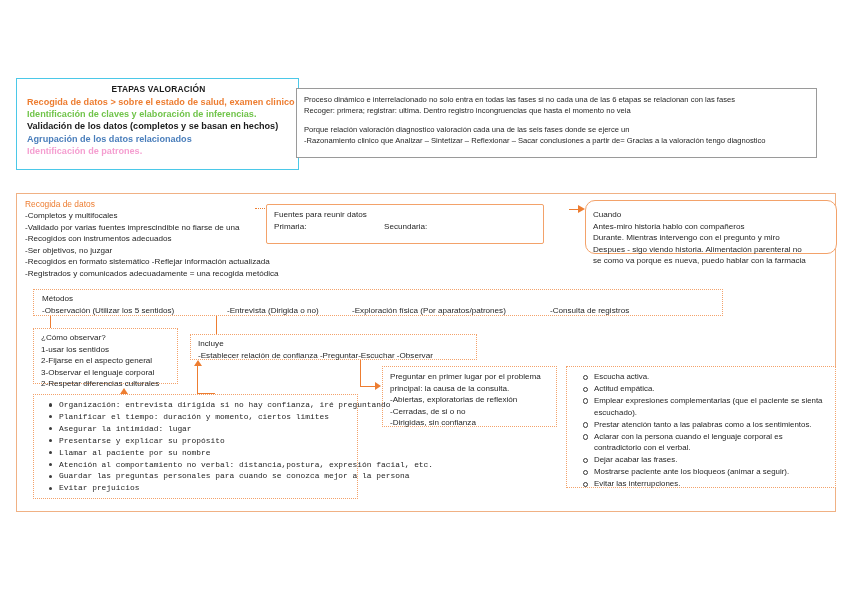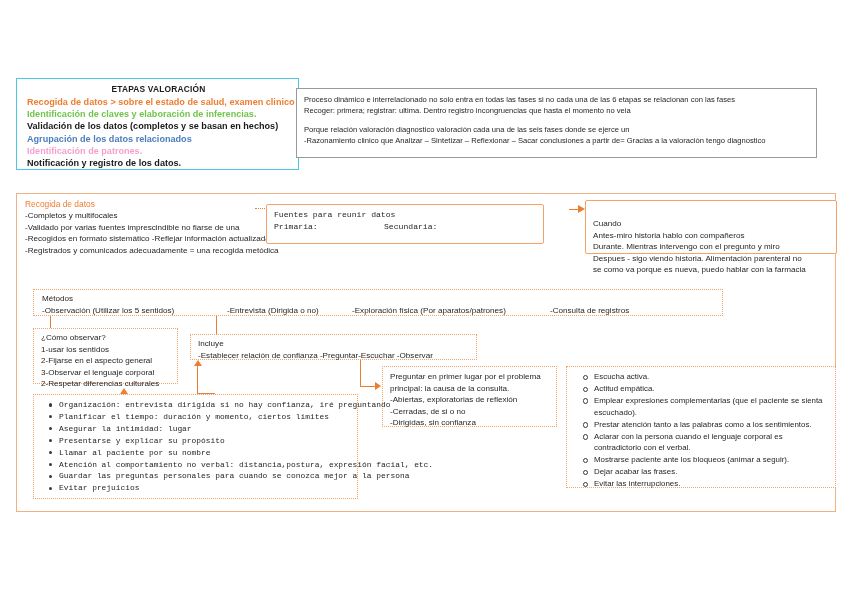--- a/index.html
+++ b/index.html
@@ -53,23 +53,23 @@
   #recogida{position:absolute;left:8px;top:4px;width:380px;}
   #recogida .hd{font-size:8.4px;line-height:12px;}
 
   
   #arrow1{position:absolute;left:255px;top:205px;width:46px;height:8px;}
   #arrow1 .ln{position:absolute;left:0;top:3px;width:38px;border-top:1.6px dotted #ed7d31;}
   #arrow1 .hd{position:absolute;left:36px;top:0px;width:0;height:0;
     border-top:4px solid transparent;border-bottom:4px solid transparent;border-left:7px solid #ed7d31;}
 
   
-  #fuentes{left:266px;top:204px;width:278px;height:40px;padding:4px 7px 0 7px;font-family:Liberation Mono, monospace;}
-  
-  #cuando{left:585px;top:200px;width:252px;height:54px;padding:17px 5px 0 7px;}
+  #fuentes{left:266px;top:204px;width:278px;height:40px;padding:4px 7px 0 7px;}
+  
+  #cuando{left:585px;top:200px;width:252px;height:54px;padding:8px 5px 0 7px;border-radius:10px;}
   #arrow2{position:absolute;left:569px;top:205px;width:17px;height:9px;}
   #arrow2 .ln{position:absolute;left:0;top:3.5px;width:10px;border-top:1.5px solid #ed7d31;}
   #arrow2 .hd{position:absolute;left:9px;top:0;width:0;height:0;
     border-top:4px solid transparent;border-bottom:4px solid transparent;border-left:7px solid #ed7d31;}
 
   
   #metodos{left:33px;top:289px;width:690px;height:27px;padding:3px 6px 0 8px;}
   #metodos .row{position:relative;height:12px;}
   #metodos .row span{position:absolute;top:0;font-size:8.1px;line-height:11.6px;white-space:nowrap;}
 
@@ -104,37 +104,38 @@
 
 <div class="stage">
 
   <div id="etapas">
     <div class="ttl">ETAPAS VALORACIÓN</div>
     <div class="ln" style="color:#ed7d31">Recogida de datos &gt; sobre el estado de salud, examen clinico</div>
     <div class="ln" style="color:#70c44a">Identificación de claves y elaboración de inferencias.</div>
     <div class="ln" style="color:#1a1a1a">Validación de los datos (completos y se basan en hechos)</div>
     <div class="ln" style="color:#4a7ebb">Agrupación de los datos relacionados</div>
     <div class="ln" style="color:#f59ed0">Identificación de patrones.</div>
-    <div class="ln" style="color:#1a1a1a">Notificación y registro de los datos.</div>
   </div>
 
   <div id="proceso">
     <div class="ln">Proceso dinámico e interrelacionado no solo entra en todas las fases si no cada una de las 6 etapas se relacionan con las fases</div>
     <div class="ln">Recoger: primera; registrar: ultima. Dentro registro incongruencias que hasta el momento no veia</div>
     <div class="gap"></div>
     <div class="ln">Porque relación valoración diagnostico valoración cada una de las seis fases donde se ejerce un</div>
     <div class="ln">-Razonamiento clinico que Analizar – Sintetizar – Reflexionar – Sacar conclusiones a partir de= Gracias a la valoración tengo diagnostico</div>
   </div>
 
   <div id="outer">
 
     <div id="recogida">
       <div class="hd" style="font-weight:normal">Recogida de datos</div>
       <div class="tx">-Completos y multifocales</div>
       <div class="tx">-Validado por varias fuentes imprescindible no fiarse de una</div>
+      <div class="tx">-Recogidos con instrumentos adecuados</div>
+      <div class="tx">-Ser objetivos, no juzgar</div>
       <div class="tx">-Recogidos en formato sistemático -Reflejar información actualizada</div>
       <div class="tx">-Registrados y comunicados adecuadamente = una recogida metódica</div>
     </div>
 
   </div>
 
   <div id="arrow1">
     <div class="ln"></div>
     <div class="hd"></div>
   </div>
@@ -217,19 +218,19 @@
     </ul>
   </div>
 
   <div class="dpan" id="olist">
     <ul class="ocirc">
       <li>Escucha activa.</li>
       <li>Actitud empática.</li>
       <li>Emplear expresiones complementarias (que el paciente se sienta escuchado).</li>
       <li>Prestar atención tanto a las palabras como a los sentimientos.</li>
       <li>Aclarar con la persona cuando el lenguaje corporal es contradictorio con el verbal.</li>
+      <li>Dejar acabar las frases.</li>
       <li>Mostrarse paciente ante los bloqueos (animar a seguir).</li>
-      <li>Dejar acabar las frases.</li>
       <li>Evitar las interrupciones.</li>
     </ul>
   </div>
 
 </div>
 
 </body></html>

